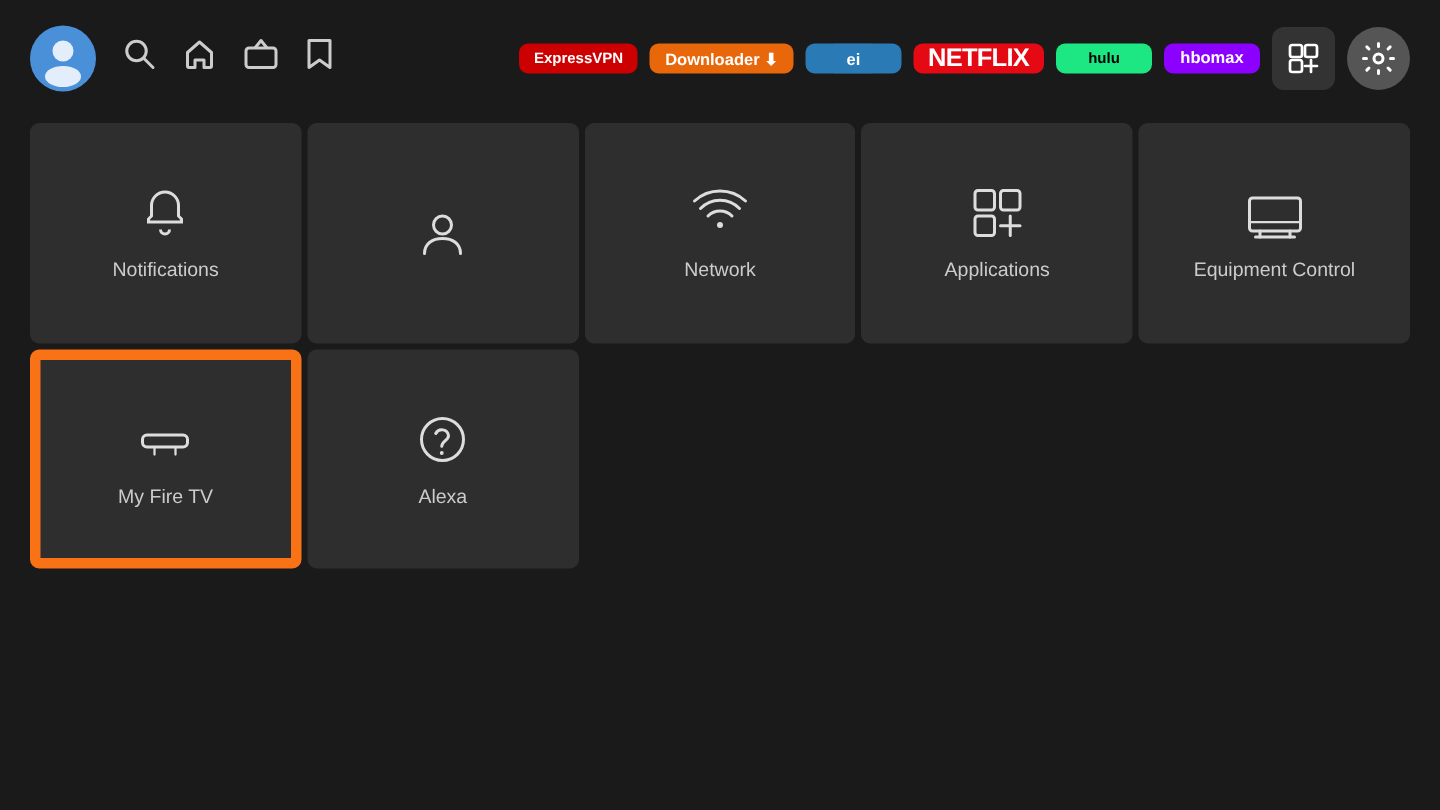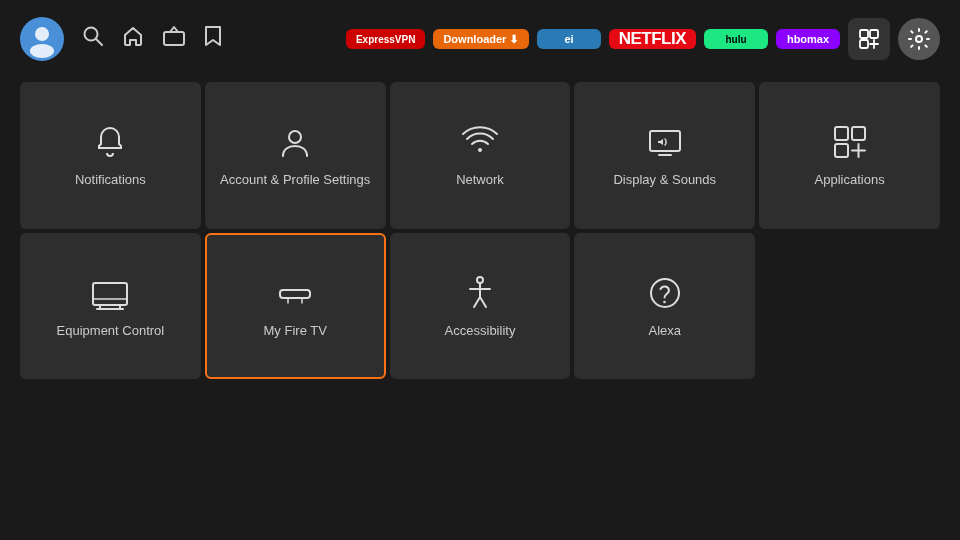--- a/index.html
+++ b/index.html
@@ -104,21 +104,21 @@
       display: flex;
       flex-direction: column;
       align-items: center;
       justify-content: center;
       cursor: pointer;
       gap: 10px;
       padding: 10px;
       position: relative;
     }
     .grid-item.selected {
-      border: 2px solid #f97316;
+      border: 7px solid #f97316;
       background: #2e2e2e;
     }
     .grid-item-label {
       font-size: 13px;
       color: #ccc;
       text-align: center;
       line-height: 1.3;
     }
 
     
@@ -202,43 +202,32 @@
       <path d="M17 31a3 3 0 006 0" stroke="#ddd" stroke-width="2" fill="none"></path>
     </svg>
     <span class="grid-item-label">Notifications</span>
   </div>
 
   <div class="grid-item">
     <svg class="icon-svg" viewBox="0 0 40 40" fill="none">
       <circle cx="20" cy="15" r="6" stroke="#ddd" stroke-width="2"></circle>
       <path d="M8 34c0-6.627 5.373-10 12-10s12 3.373 12 10" stroke="#ddd" stroke-width="2" stroke-linecap="round"></path>
     </svg>
-    <span class="grid-item-label">Account &amp; Profile Settings</span>
   </div>
 
   <div class="grid-item">
     <svg class="icon-svg" viewBox="0 0 40 40" fill="none">
       <path d="M20 30a2 2 0 100-4 2 2 0 000 4z" fill="#ddd"></path>
       <path d="M12 22a11.3 11.3 0 0116 0" stroke="#ddd" stroke-width="2" stroke-linecap="round"></path>
       <path d="M7 17a18 18 0 0126 0" stroke="#ddd" stroke-width="2" stroke-linecap="round"></path>
       <path d="M3 12a25 25 0 0134 0" stroke="#ddd" stroke-width="2" stroke-linecap="round"></path>
     </svg>
     <span class="grid-item-label">Network</span>
   </div>
 
-  <div class="grid-item">
-    <svg class="icon-svg" viewBox="0 0 40 40" fill="none">
-      <rect x="5" y="9" width="30" height="20" rx="2" stroke="#ddd" stroke-width="2"></rect>
-      <line x1="14" y1="33" x2="26" y2="33" stroke="#ddd" stroke-width="2" stroke-linecap="round"></line>
-
-      <path d="M15 19l3-2v6l-3-2h-2v-2h2z" fill="#ddd"></path>
-      <path d="M20 17c1.5 1 1.5 5 0 6" stroke="#ddd" stroke-width="1.5" stroke-linecap="round"></path>
-    </svg>
-    <span class="grid-item-label">Display &amp; Sounds</span>
-  </div>
 
   <div class="grid-item">
     <svg class="icon-svg" viewBox="0 0 40 40" fill="none">
       <rect x="5" y="5" width="13" height="13" rx="2" stroke="#ddd" stroke-width="2"></rect>
       <rect x="22" y="5" width="13" height="13" rx="2" stroke="#ddd" stroke-width="2"></rect>
       <rect x="5" y="22" width="13" height="13" rx="2" stroke="#ddd" stroke-width="2"></rect>
       <line x1="28.5" y1="22" x2="28.5" y2="35" stroke="#ddd" stroke-width="2" stroke-linecap="round"></line>
       <line x1="22" y1="28.5" x2="35" y2="28.5" stroke="#ddd" stroke-width="2" stroke-linecap="round"></line>
     </svg>
     <span class="grid-item-label">Applications</span>
@@ -261,30 +250,20 @@
 
   <div class="grid-item selected">
     <svg class="icon-svg" viewBox="0 0 40 40" fill="none">
       <rect x="5" y="17" width="30" height="8" rx="3" stroke="#ddd" stroke-width="2"></rect>
       <line x1="13" y1="25" x2="13" y2="30" stroke="#ddd" stroke-width="1.5" stroke-linecap="round"></line>
       <line x1="27" y1="25" x2="27" y2="30" stroke="#ddd" stroke-width="1.5" stroke-linecap="round"></line>
     </svg>
     <span class="grid-item-label">My Fire TV</span>
   </div>
 
-  <div class="grid-item">
-    <svg class="icon-svg" viewBox="0 0 40 40" fill="none">
-      <circle cx="20" cy="7" r="3" stroke="#ddd" stroke-width="2"></circle>
-      <line x1="20" y1="10" x2="20" y2="24" stroke="#ddd" stroke-width="2" stroke-linecap="round"></line>
-      <line x1="10" y1="16" x2="30" y2="16" stroke="#ddd" stroke-width="2" stroke-linecap="round"></line>
-      <line x1="20" y1="24" x2="14" y2="34" stroke="#ddd" stroke-width="2" stroke-linecap="round"></line>
-      <line x1="20" y1="24" x2="26" y2="34" stroke="#ddd" stroke-width="2" stroke-linecap="round"></line>
-    </svg>
-    <span class="grid-item-label">Accessibility</span>
-  </div>
 
   <div class="grid-item">
     <svg class="icon-svg" viewBox="0 0 40 40" fill="none">
       <circle cx="20" cy="20" r="14" stroke="#ddd" stroke-width="2"></circle>
       <path d="M15.5 16a4.5 4.5 0 018.5 1.5c0 3-4.5 3.5-4.5 7" stroke="#ddd" stroke-width="2" stroke-linecap="round"></path>
       <circle cx="19.5" cy="29" r="1.3" fill="#ddd"></circle>
     </svg>
     <span class="grid-item-label">Alexa</span>
   </div>
 

